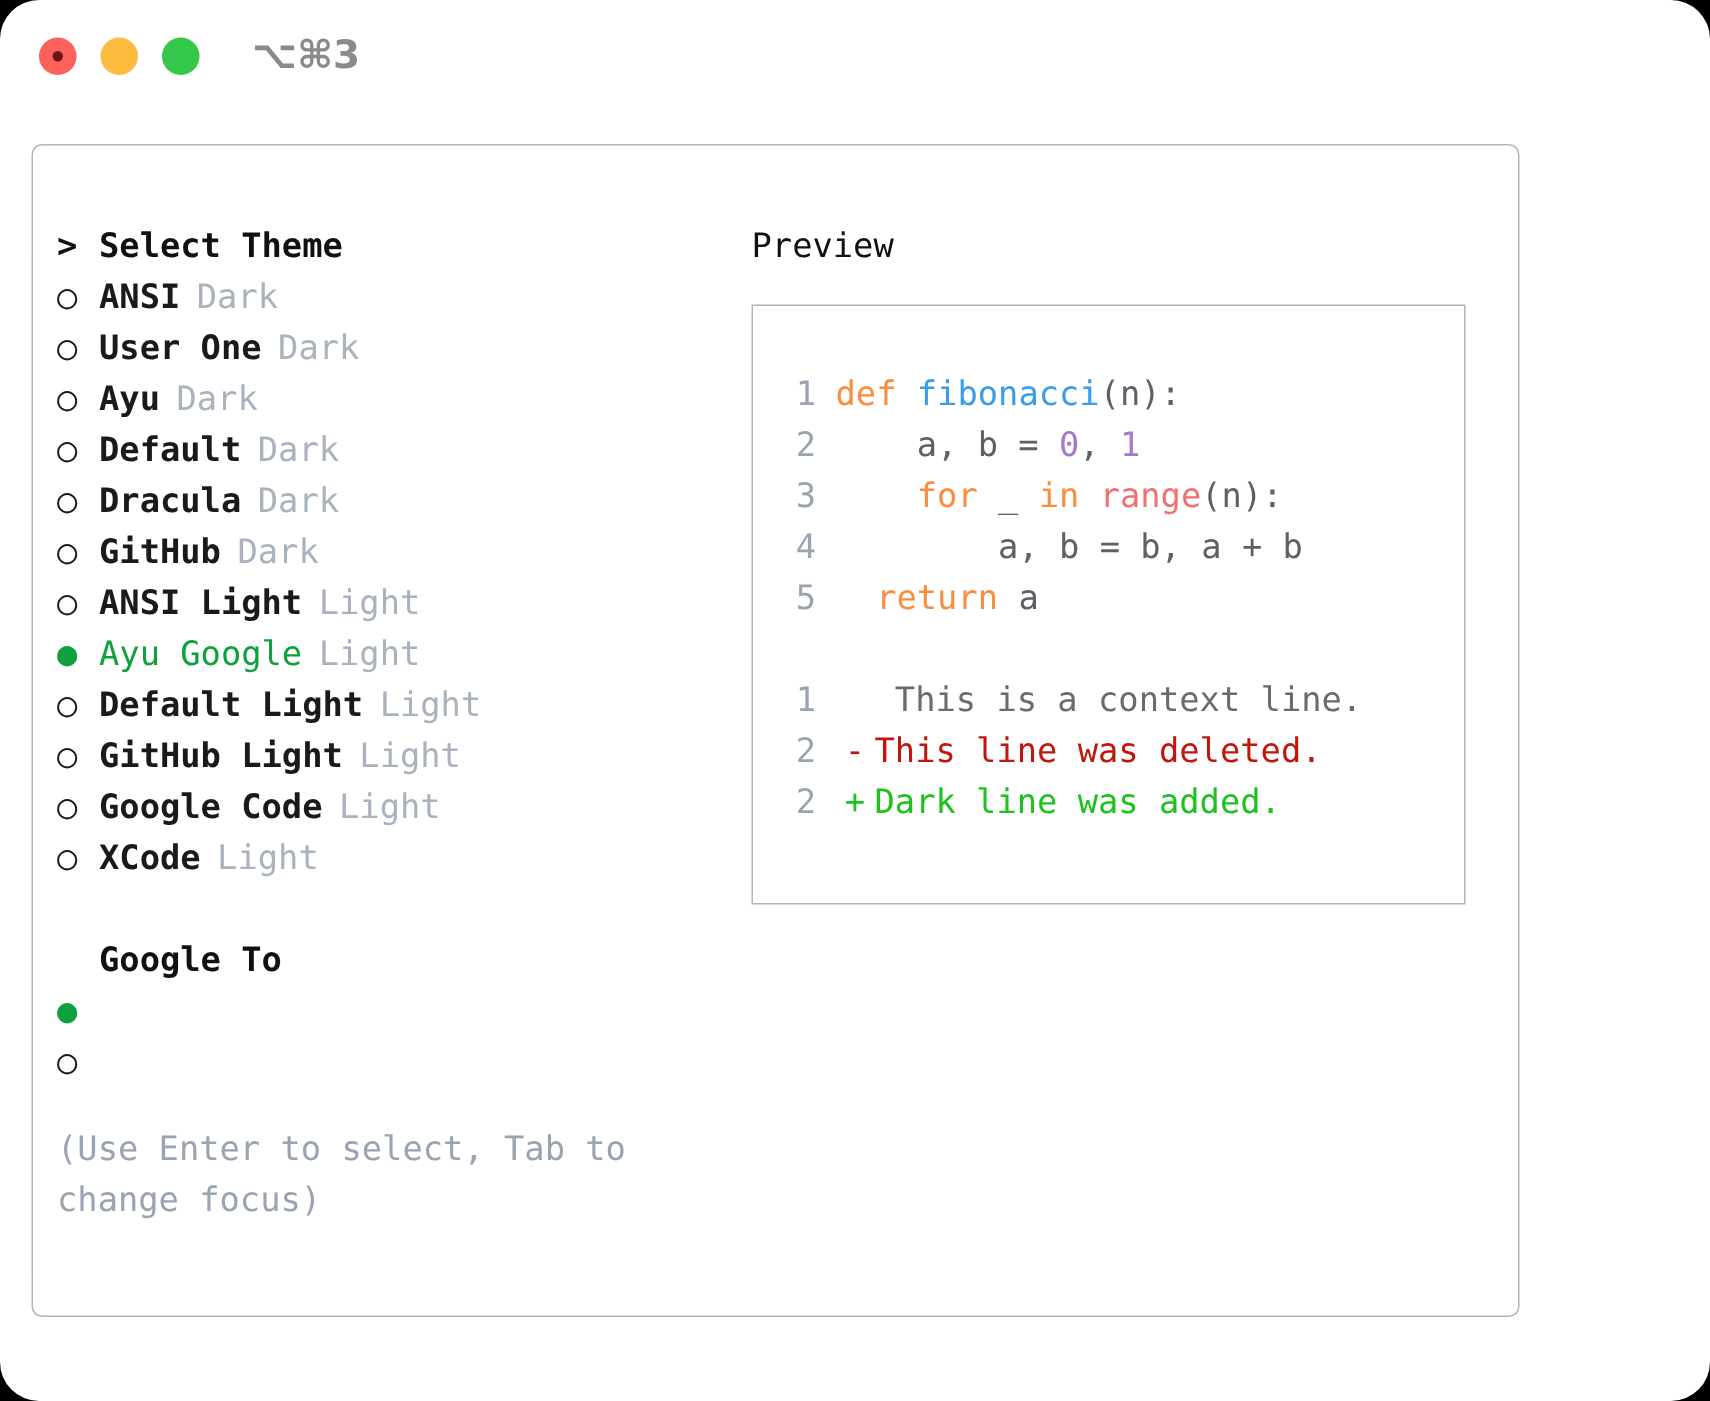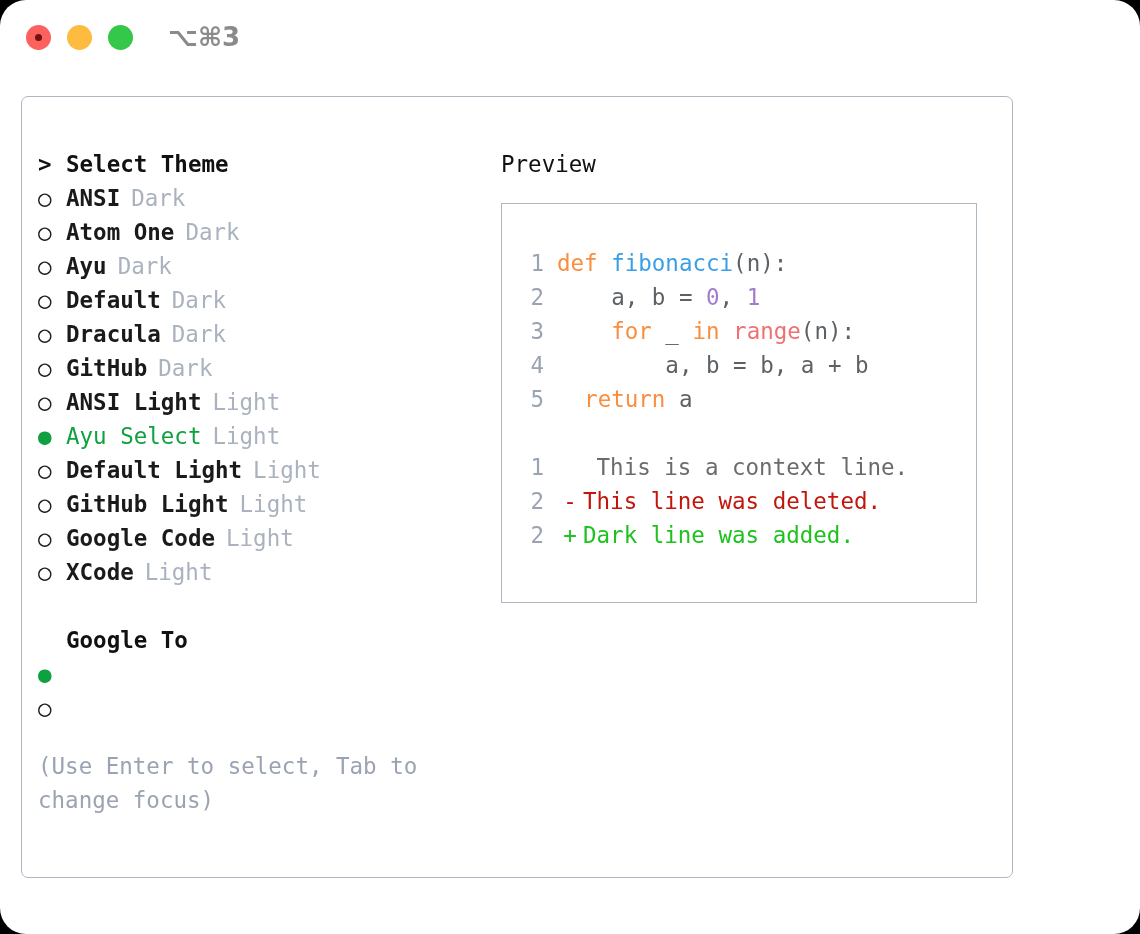--- a/index.html
+++ b/index.html
@@ -210,27 +210,27 @@
 
     <div class="left-col">
 
       <div class="row">
         <span class="marker caret">&gt;</span>
         <span class="label header">Select Theme</span>
       </div>
 
       <div id="theme-items">
           <div class="row"><span class="marker">○</span><span class="label">ANSI</span><span class="suffix">Dark</span></div>
-          <div class="row"><span class="marker">○</span><span class="label">Atom One</span><span class="suffix">Dark</span></div>
+          <div class="row"><span class="marker">○</span><span class="label">User One</span><span class="suffix">Dark</span></div>
           <div class="row"><span class="marker">○</span><span class="label">Ayu</span><span class="suffix">Dark</span></div>
           <div class="row"><span class="marker">○</span><span class="label">Default</span><span class="suffix">Dark</span></div>
           <div class="row"><span class="marker">○</span><span class="label">Dracula</span><span class="suffix">Dark</span></div>
           <div class="row"><span class="marker">○</span><span class="label">GitHub</span><span class="suffix">Dark</span></div>
           <div class="row"><span class="marker">○</span><span class="label">ANSI Light</span><span class="suffix">Light</span></div>
-          <div class="row"><span class="marker sel">●</span><span class="label sel">Ayu Select</span><span class="suffix">Light</span></div>
+          <div class="row"><span class="marker sel">●</span><span class="label sel">Ayu Google</span><span class="suffix">Light</span></div>
           <div class="row"><span class="marker">○</span><span class="label">Default Light</span><span class="suffix">Light</span></div>
           <div class="row"><span class="marker">○</span><span class="label">GitHub Light</span><span class="suffix">Light</span></div>
           <div class="row"><span class="marker">○</span><span class="label">Google Code</span><span class="suffix">Light</span></div>
           <div class="row"><span class="marker">○</span><span class="label">XCode</span><span class="suffix">Light</span></div>
         </div>
 
       <div class="spacer-row"></div>
 
       <div class="row">
         <span class="marker"> </span>

